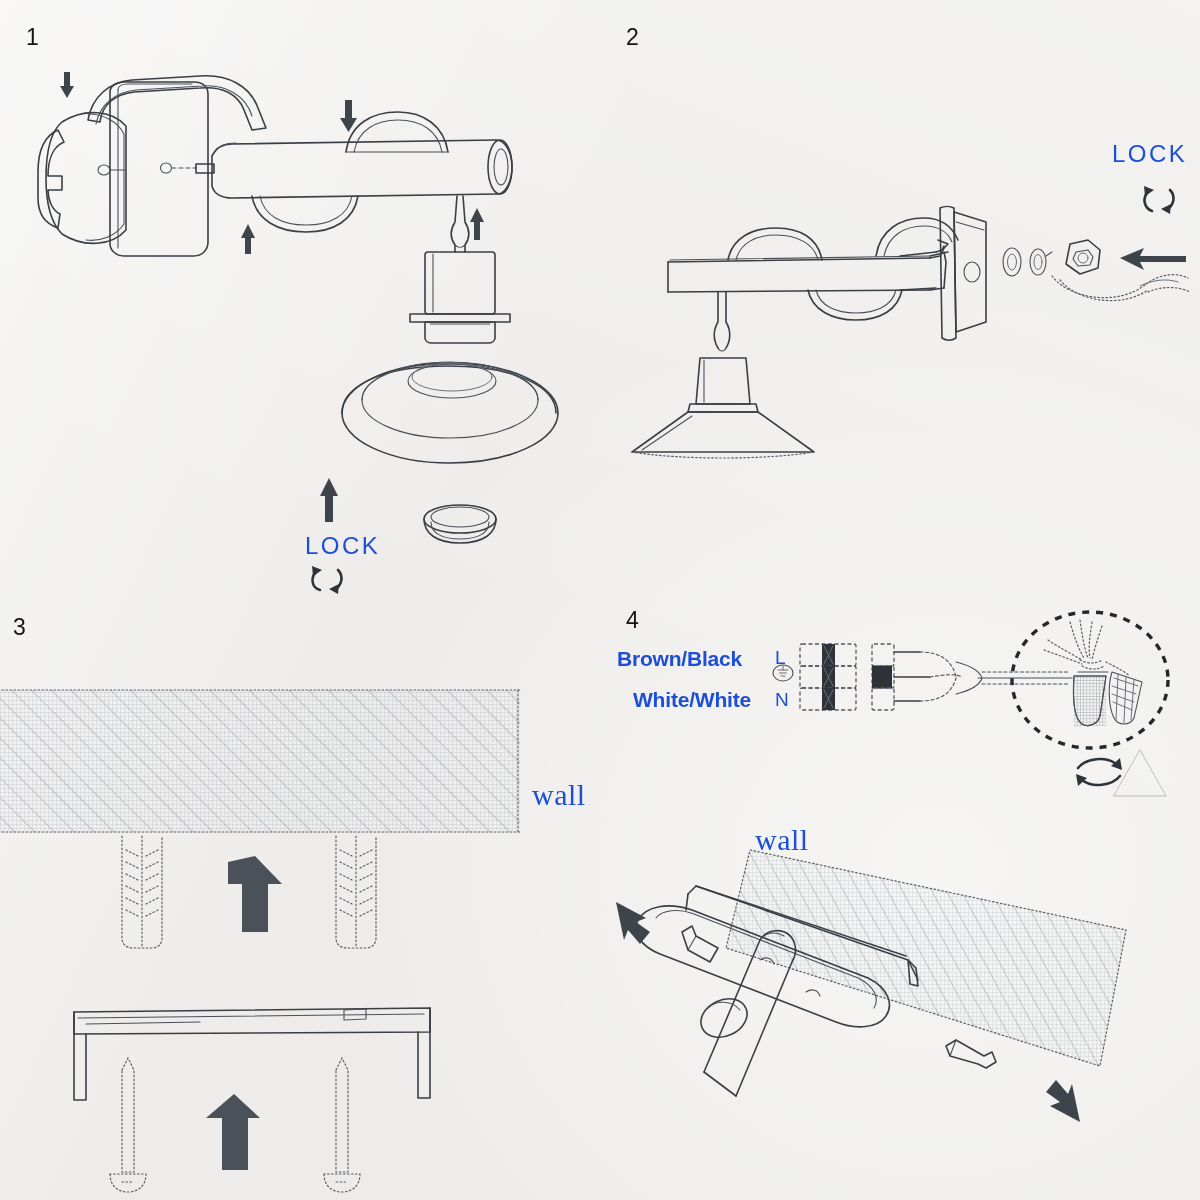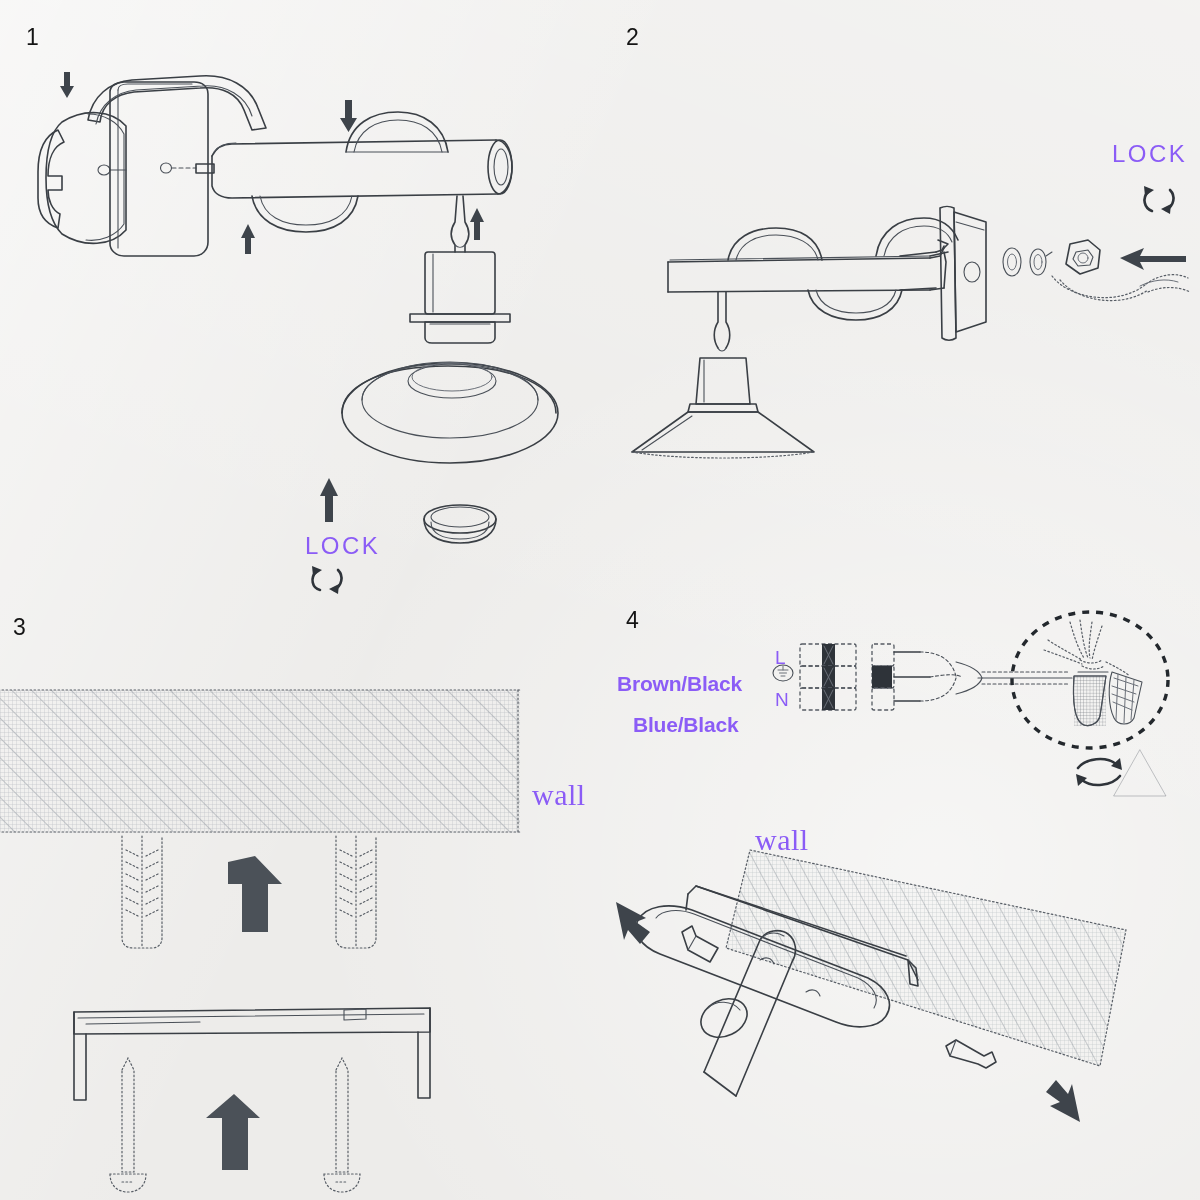--- a/index.html
+++ b/index.html
@@ -32,40 +32,39 @@
   .step-num {
     position: absolute;
     font-size: 23px;
     font-weight: 400;
     color: #141414;
     letter-spacing: 0.5px;
     line-height: 1;
   }
   .lbl {
     position: absolute;
-    color: #8b5cf6;
+    color: #1d4ed8;
     line-height: 1;
     white-space: nowrap;
   }
   .lock-text {
     font-size: 24px;
     letter-spacing: 2.5px;
     font-weight: 400;
   }
   .wall-text {
     font-size: 30px;
     letter-spacing: 0.5px;
     font-weight: 400;
     font-family: Liberation Serif, serif;
   }
   .wire-text {
     font-size: 21px;
     font-weight: bold;
     letter-spacing: -0.2px;
-    margin-top: 25px;
   }
   .term-text {
     font-size: 19px;
     font-weight: 400;
   }
   svg { display: block; overflow: visible; }
   .ink { fill: none; stroke: #3a3f45; stroke-width: 1.6; stroke-linecap: round; stroke-linejoin: round; }
   .ink-thin { fill: none; stroke: #4a5058; stroke-width: 1.1; stroke-linecap: round; stroke-linejoin: round; }
   .ink-faint { fill: none; stroke: #6b7079; stroke-width: 1; stroke-linecap: round; stroke-linejoin: round; }
   .ink-dot { fill: none; stroke: #585e66; stroke-width: 1.2; stroke-dasharray: 1.6 2.4; stroke-linecap: round; }
@@ -331,21 +330,21 @@
     </svg>
 
     <div class="lbl wall-text" style="left:532px; top:780px; top:180px;">wall</div>
   </div>
 
   <div class="panel" style="left:600px; top:600px; width:600px; height:600px;">
 
     <div class="step-num" style="left:26px; top:9px;">4</div>
 
     <div class="lbl wire-text" style="left:17px; top:48px;">Brown/Black</div>
-    <div class="lbl wire-text" style="left:33px; top:89px;">Blue/Black</div>
+    <div class="lbl wire-text" style="left:33px; top:89px;">White/White</div>
 
     <div class="lbl term-text" style="left:175px; top:48px;">L</div>
     <div class="lbl term-text" style="left:175px; top:90px;">N</div>
 
     <svg width="600" height="600" viewBox="0 0 600 600" style="position:absolute; left:0; top:0;">
 
       <defs>
         <pattern id="wallHatch4" width="13" height="13" patternUnits="userSpaceOnUse" patternTransform="rotate(-28)">
           <line x1="0" y1="0" x2="0" y2="13" stroke="#9ca2a9" stroke-width="1.05"></line>
         </pattern>

